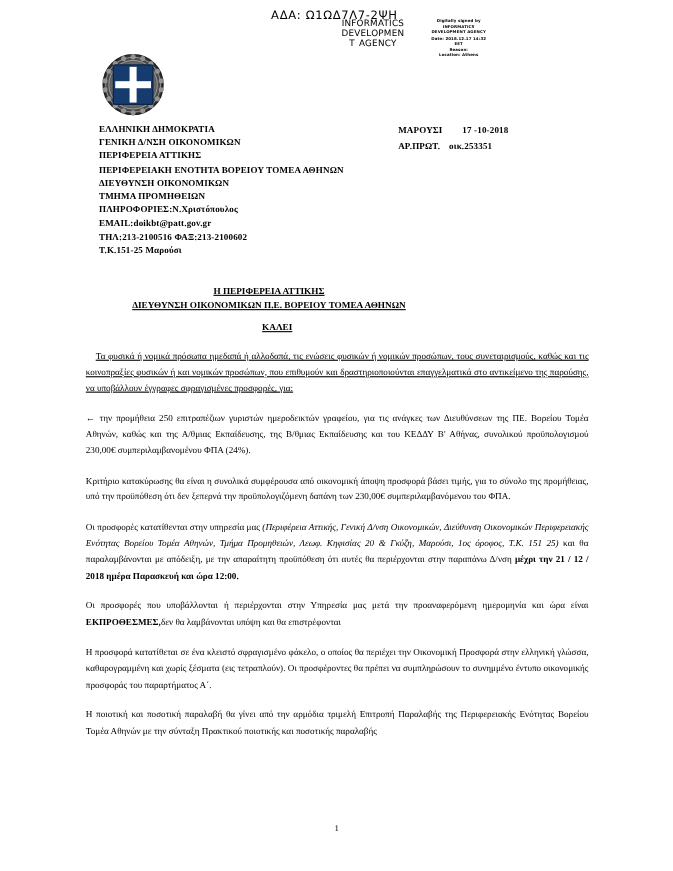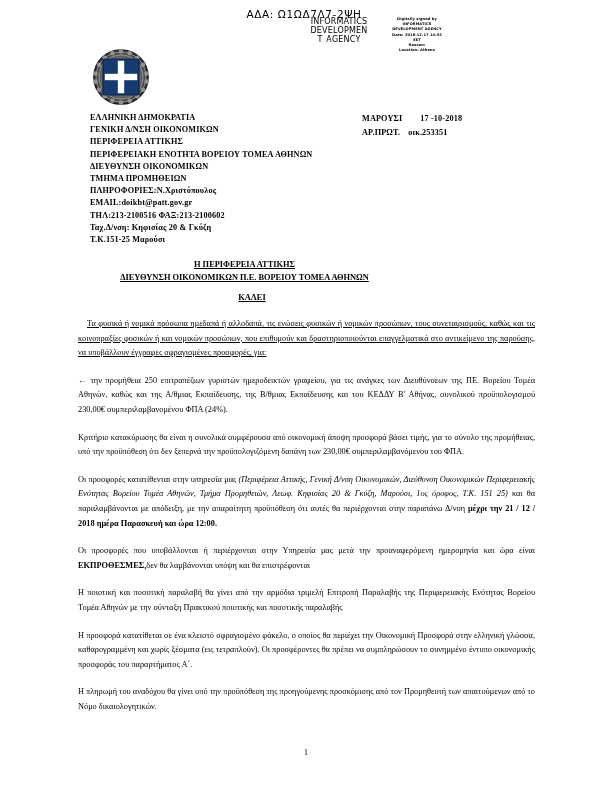--- a/index.html
+++ b/index.html
@@ -222,21 +222,20 @@
   <div class="letterhead">
     <div>ΕΛΛΗΝΙΚΗ ΔΗΜΟΚΡΑΤΙΑ</div>
     <div>ΓΕΝΙΚΗ Δ/ΝΣΗ ΟΙΚΟΝΟΜΙΚΩΝ</div>
     <div>ΠΕΡΙΦΕΡΕΙΑ ΑΤΤΙΚΗΣ</div>
     <div>ΠΕΡΙΦΕΡΕΙΑΚΗ ΕΝΟΤΗΤΑ ΒΟΡΕΙΟΥ ΤΟΜΕΑ ΑΘΗΝΩΝ</div>
     <div>ΔΙΕΥΘΥΝΣΗ ΟΙΚΟΝΟΜΙΚΩΝ</div>
     <div>ΤΜΗΜΑ ΠΡΟΜΗΘΕΙΩΝ</div>
     <div>ΠΛΗΡΟΦΟΡΙΕΣ:Ν.Χριστόπουλος</div>
     <div>EMAIL:doikbt@patt.gov.gr</div>
     <div>ΤΗΛ:213-2100516 ΦΑΞ:213-2100602</div>
-    <div>Ταχ.Δ/νση: Κηφισίας 20 &amp; Γκύζη</div>
     <div>Τ.Κ.151-25 Μαρούσι</div>
   </div>
 
   <div class="rightblock">
     <div>
       <span class="rb-label">ΜΑΡΟΥΣΙ</span><span class="rb-gap-1"></span><span>17 -10-2018</span>
     </div>
     <div>
       <span class="rb-label">ΑΡ.ΠΡΩΤ.</span><span class="rb-gap-2"></span><span>οικ.253351</span>
     </div>
@@ -255,22 +254,21 @@
       <span class="arrow">←</span>
       <span>την προμήθεια  250 επιτραπέζιων γυριστών ημεροδεικτών γραφείου, για τις ανάγκες των Διευθύνσεων της ΠΕ. Βορείου Τομέα Αθηνών, καθώς και της Α/θμιας Εκπαίδευσης, της Β/θμιας Εκπαίδευσης και του ΚΕΔΔΥ Β' Αθήνας, συνολικού     προϋπολογισμού  230,00€ συμπεριλαμβανομένου ΦΠΑ (24%).</span>
     </p>
 
     <p>Κριτήριο κατακύρωσης θα είναι η συνολικά συμφέρουσα από οικονομική άποψη προσφορά βάσει τιμής, για το σύνολο της προμήθειας, υπό την προϋπόθεση  ότι δεν ξεπερνά την προϋπολογιζόμενη δαπάνη των 230,00€ συμπεριλαμβανόμενου του ΦΠΑ.</p>
 
     <p><span>Οι προσφορές κατατίθενται στην υπηρεσία μας </span><span class="it">(Περιφέρεια Αττικής, Γενική Δ/νση Οικονομικών, Διεύθυνση Οικονομικών Περιφερειακής Ενότητας Βορείου Τομέα Αθηνών, Τμήμα Προμηθειών, Λεωφ. Κηφισίας 20 &amp; Γκύζη, Μαρούσι, 1ος όροφος, Τ.Κ. 151 25)</span><span> και θα παραλαμβάνονται με απόδειξη, με την απαραίτητη προϋπόθεση ότι αυτές θα περιέρχονται στην παραπάνω Δ/νση </span><span class="bd">μέχρι την 21 / 12 / 2018 ημέρα Παρασκευή και ώρα 12:00.</span></p>
 
     <p><span>Οι προσφορές που υποβάλλονται ή  περιέρχονται στην Υπηρεσία μας μετά την προαναφερόμενη ημερομηνία και ώρα  είναι </span><span class="bd">ΕΚΠΡΟΘΕΣΜΕΣ,</span><span>δεν θα λαμβάνονται υπόψη και θα επιστρέφονται</span></p>
 
+    <p>Η προσφορά κατατίθεται σε ένα κλειστό σφραγισμένο φάκελο, ο οποίος θα περιέχει  την Οικονομική Προσφορά στην ελληνική γλώσσα, καθαρογραμμένη και χωρίς ξέσματα (εις τετραπλούν). Οι προσφέροντες θα πρέπει να συμπληρώσουν το συνημμένο έντυπο οικονομικής προσφοράς του παραρτήματος Α΄.</p>
+
     <p>Η ποιοτική και ποσοτική παραλαβή θα γίνει από την αρμόδια τριμελή Επιτροπή Παραλαβής της Περιφερειακής Ενότητας Βορείου Τομέα Αθηνών με την σύνταξη Πρακτικού ποιοτικής και ποσοτικής παραλαβής</p>
 
-    <p>Η προσφορά κατατίθεται σε ένα κλειστό σφραγισμένο φάκελο, ο οποίος θα περιέχει  την Οικονομική Προσφορά στην ελληνική γλώσσα, καθαρογραμμένη και χωρίς ξέσματα (εις τετραπλούν). Οι προσφέροντες θα πρέπει να συμπληρώσουν το συνημμένο έντυπο οικονομικής προσφοράς του παραρτήματος Α΄.</p>
-
-    <p>Η πληρωμή του αναδόχου  θα γίνει υπό την προϋπόθεση της προηγούμενης προσκόμισης από τον Προμηθευτή των απαιτούμενων από το Νόμο δικαιολογητικών.</p>
   </div>
 
   <div class="pageno">1</div>
 
 </div>
 
 </body></html>

